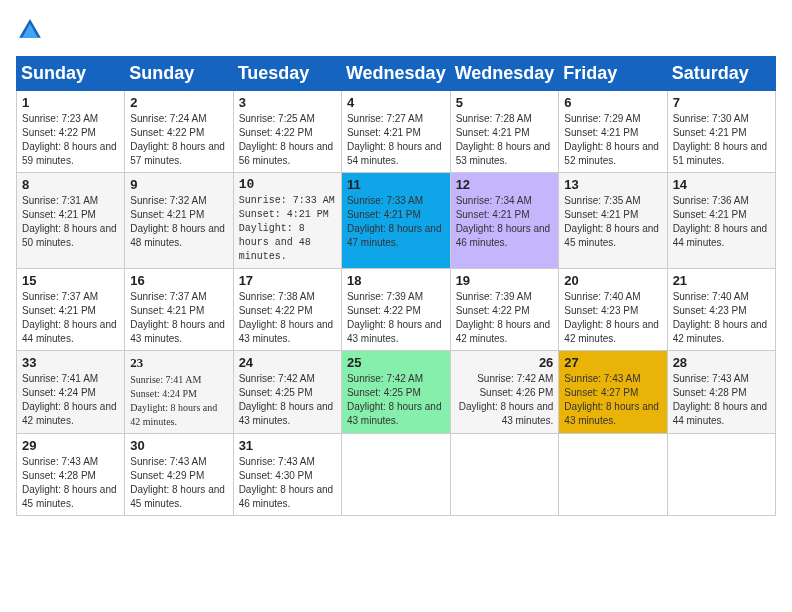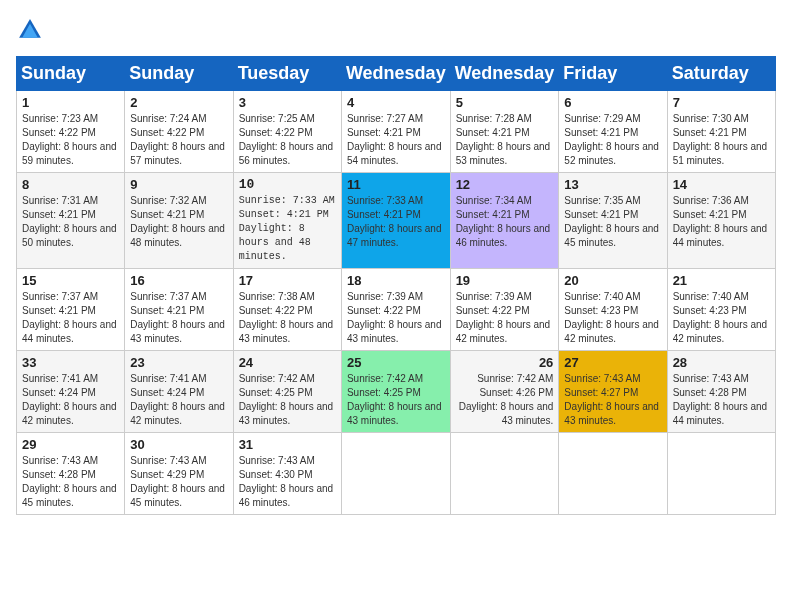--- a/index.html
+++ b/index.html
@@ -145,21 +145,21 @@
         <td><span class="day-num">15</span><span class="day-info">Sunrise: 7:37 AM<br>Sunset: 4:21 PM<br>Daylight: 8 hours and 44 minutes.</span></td>
         <td><span class="day-num">16</span><span class="day-info">Sunrise: 7:37 AM<br>Sunset: 4:21 PM<br>Daylight: 8 hours and 43 minutes.</span></td>
         <td><span class="day-num">17</span><span class="day-info">Sunrise: 7:38 AM<br>Sunset: 4:22 PM<br>Daylight: 8 hours and 43 minutes.</span></td>
         <td><span class="day-num">18</span><span class="day-info">Sunrise: 7:39 AM<br>Sunset: 4:22 PM<br>Daylight: 8 hours and 43 minutes.</span></td>
         <td><span class="day-num">19</span><span class="day-info">Sunrise: 7:39 AM<br>Sunset: 4:22 PM<br>Daylight: 8 hours and 42 minutes.</span></td>
         <td><span class="day-num">20</span><span class="day-info">Sunrise: 7:40 AM<br>Sunset: 4:23 PM<br>Daylight: 8 hours and 42 minutes.</span></td>
         <td><span class="day-num">21</span><span class="day-info">Sunrise: 7:40 AM<br>Sunset: 4:23 PM<br>Daylight: 8 hours and 42 minutes.</span></td>
       </tr>
       <tr>
         <td style="background-color: rgb(245, 245, 245);"><span class="day-num">33</span><span class="day-info">Sunrise: 7:41 AM<br>Sunset: 4:24 PM<br>Daylight: 8 hours and 42 minutes.</span></td>
-        <td style="background-color: rgb(245, 245, 245);"><span class="day-num">23</span><span class="day-info">Sunrise: 7:41 AM<br>Sunset: 4:24 PM<br>Daylight: 8 hours and 42 minutes.</span></td>
+        <td style="background-color: rgb(245, 245, 245); font-family: Liberation Serif, serif;"><span class="day-num">23</span><span class="day-info">Sunrise: 7:41 AM<br>Sunset: 4:24 PM<br>Daylight: 8 hours and 42 minutes.</span></td>
         <td style="background-color: rgb(245, 245, 245);"><span class="day-num">24</span><span class="day-info">Sunrise: 7:42 AM<br>Sunset: 4:25 PM<br>Daylight: 8 hours and 43 minutes.</span></td>
         <td style="background-color: #86efac;"><span class="day-num">25</span><span class="day-info">Sunrise: 7:42 AM<br>Sunset: 4:25 PM<br>Daylight: 8 hours and 43 minutes.</span></td>
         <td style="background-color: rgb(245, 245, 245); text-align: right;"><span class="day-num">26</span><span class="day-info">Sunrise: 7:42 AM<br>Sunset: 4:26 PM<br>Daylight: 8 hours and 43 minutes.</span></td>
         <td style="background-color: #eab308;"><span class="day-num">27</span><span class="day-info">Sunrise: 7:43 AM<br>Sunset: 4:27 PM<br>Daylight: 8 hours and 43 minutes.</span></td>
         <td style="background-color: rgb(245, 245, 245); margin-top: 18px;"><span class="day-num">28</span><span class="day-info">Sunrise: 7:43 AM<br>Sunset: 4:28 PM<br>Daylight: 8 hours and 44 minutes.</span></td>
       </tr>
       <tr>
         <td><span class="day-num">29</span><span class="day-info">Sunrise: 7:43 AM<br>Sunset: 4:28 PM<br>Daylight: 8 hours and 45 minutes.</span></td>
         <td><span class="day-num">30</span><span class="day-info">Sunrise: 7:43 AM<br>Sunset: 4:29 PM<br>Daylight: 8 hours and 45 minutes.</span></td>
         <td><span class="day-num">31</span><span class="day-info">Sunrise: 7:43 AM<br>Sunset: 4:30 PM<br>Daylight: 8 hours and 46 minutes.</span></td>

